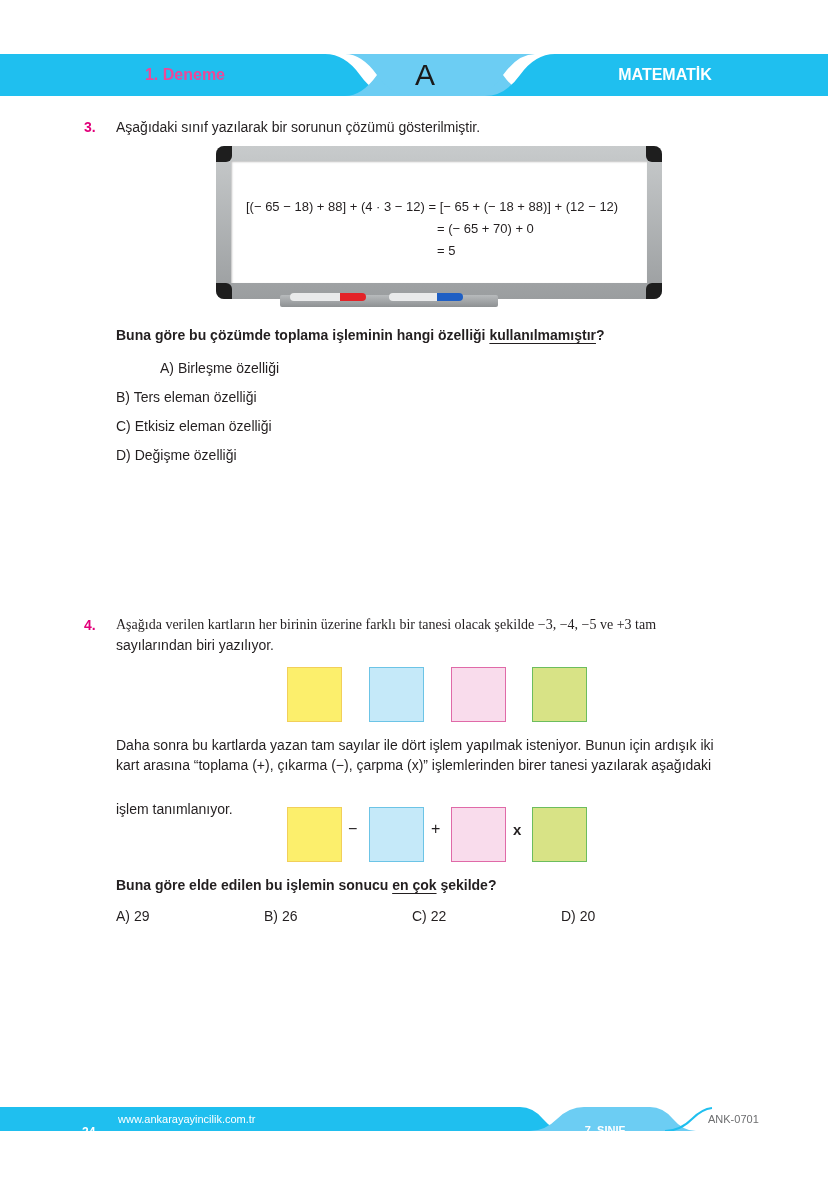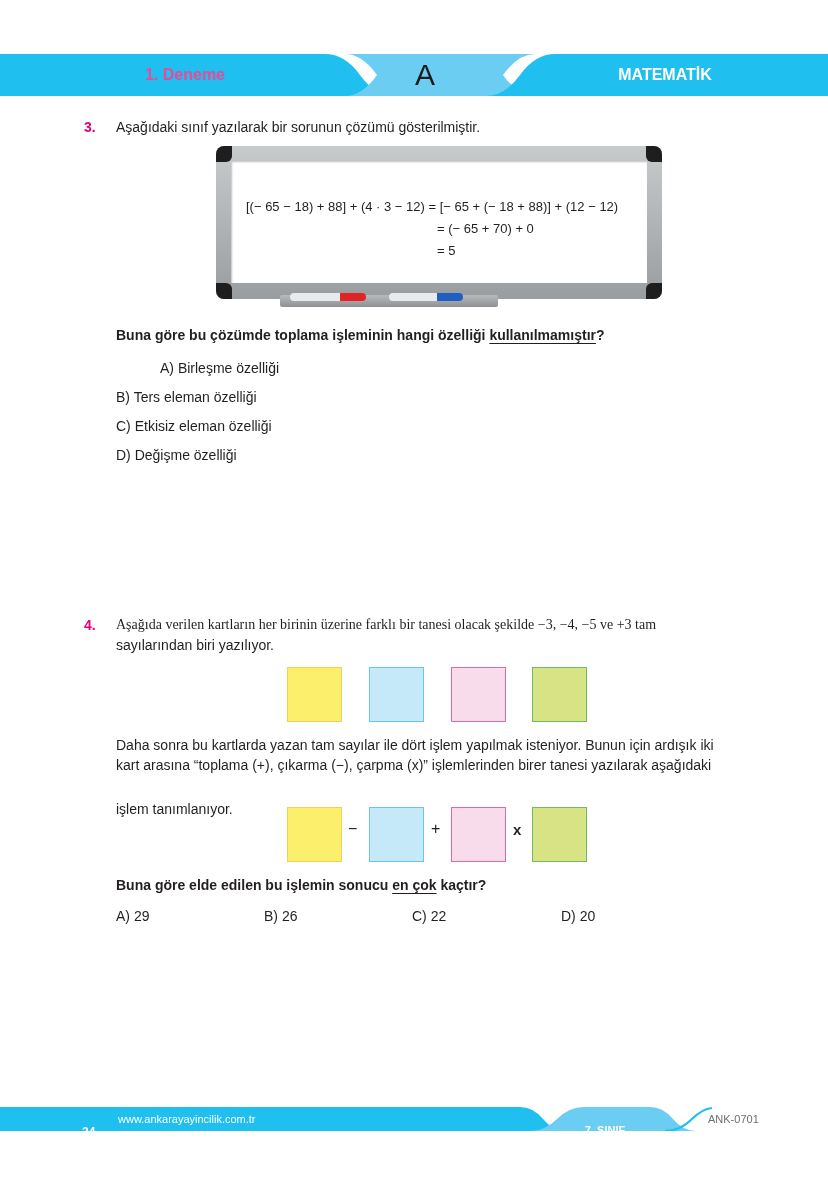--- a/index.html
+++ b/index.html
@@ -111,21 +111,21 @@
 
 <div class="card" style="left:287px; top:807px; background:#fcef6c; border-color:#f2cf5a;"></div>
 <div class="op" style="left:348px; top:820px;">−</div>
 <div class="card" style="left:369px; top:807px; background:#c5e9f9; border-color:#6cc4e6;"></div>
 <div class="op" style="left:431px; top:820px;">+</div>
 <div class="card" style="left:451px; top:807px; background:#f9dcec; border-color:#e06aa8;"></div>
 <div class="op" style="left:513px; top:821px; font-weight:bold; font-size:15px;">x</div>
 <div class="card" style="left:532px; top:807px; background:#d8e386; border-color:#6cbd5e;"></div>
 
 <div class="text bold" style="left:116px; top:875px;">
-  <span>Buna göre elde edilen bu işlemin sonucu </span><span class="underline">en çok</span><span> kaçtır?</span>
+  <span>Buna göre elde edilen bu işlemin sonucu </span><span class="underline">en çok</span><span> şekilde?</span>
 </div>
 
 <div class="text" style="left:116px; top:906px;"><span>A)</span> <span>29</span></div>
 <div class="text" style="left:264px; top:906px;"><span>B)</span> <span>26</span></div>
 <div class="text" style="left:412px; top:906px;"><span>C)</span> <span>22</span></div>
 <div class="text" style="left:561px; top:906px;"><span>D)</span> <span>20</span></div>
 
 <div class="footer">
   <svg width="828" height="24" viewBox="0 0 828 24">
     <path d="M0,0 L520,0 Q533,0 543,12 Q553,24 566,24 L0,24 Z" fill="#1fbfef"></path>

